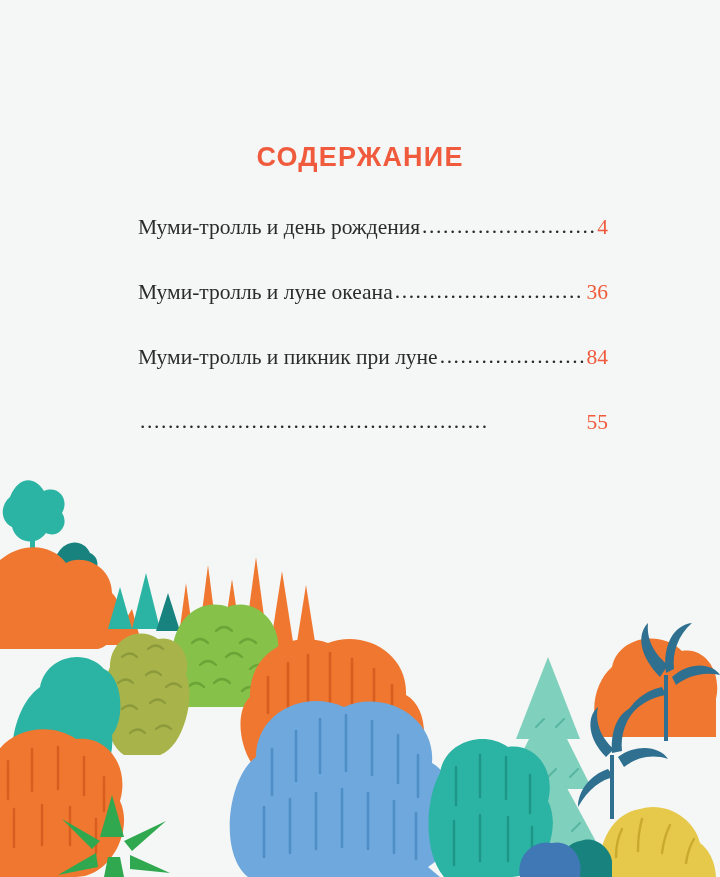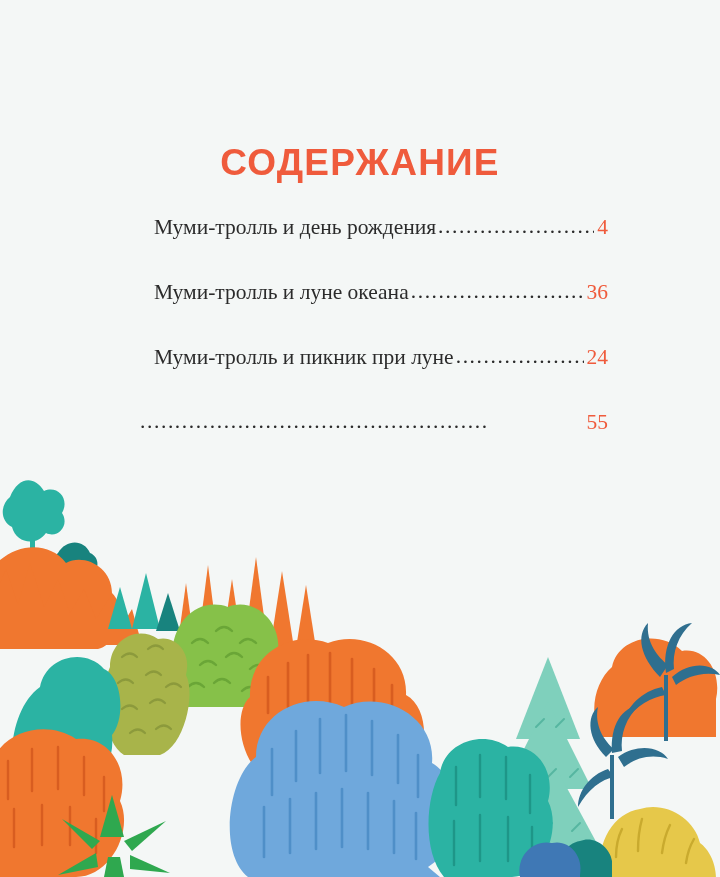--- a/index.html
+++ b/index.html
@@ -18,21 +18,21 @@
 
   
   .toc-title {
     position: absolute;
     top: 142px;
     left: 0;
     width: 720px;
     text-align: center;
     font-family: "Liberation Sans", sans-serif;
     font-weight: bold;
-    font-size: 37px;
+    font-size: 27px;
     letter-spacing: 1.2px;
     color: #ef5b3c;
   }
 
   
   .toc-list {
     position: absolute;
     top: 215px;
     left: 138px;
     width: 470px;
@@ -40,21 +40,20 @@
   .toc-row {
     display: flex;
     align-items: baseline;
     font-size: 21.5px;
     color: #2b2b2b;
     margin-bottom: 40px;
     white-space: nowrap;
   }
   .toc-row .label {
     flex: 0 0 auto;
-    margin-left: 16px;
   }
   .toc-row .leader {
     flex: 1 1 auto;
     overflow: hidden;
     white-space: nowrap;
     color: #2b2b2b;
     letter-spacing: 1.6px;
     font-size: 21.5px;
     margin: 0 3px 0 2px;
     position: relative;
@@ -93,21 +92,21 @@
 
     <div class="toc-row">
       <span class="label">Муми-тролль и луне океана</span>
       <span class="leader">..................................................</span>
       <span class="page">36</span>
     </div>
 
     <div class="toc-row">
       <span class="label">Муми-тролль и пикник при луне</span>
       <span class="leader">..................................................</span>
-      <span class="page">24</span>
+      <span class="page">84</span>
     </div>
 
     <div class="toc-row">
       <span class="leader">..................................................</span>
       <span class="page">55</span>
     </div>
 
   </div>
 
   <div class="art">

